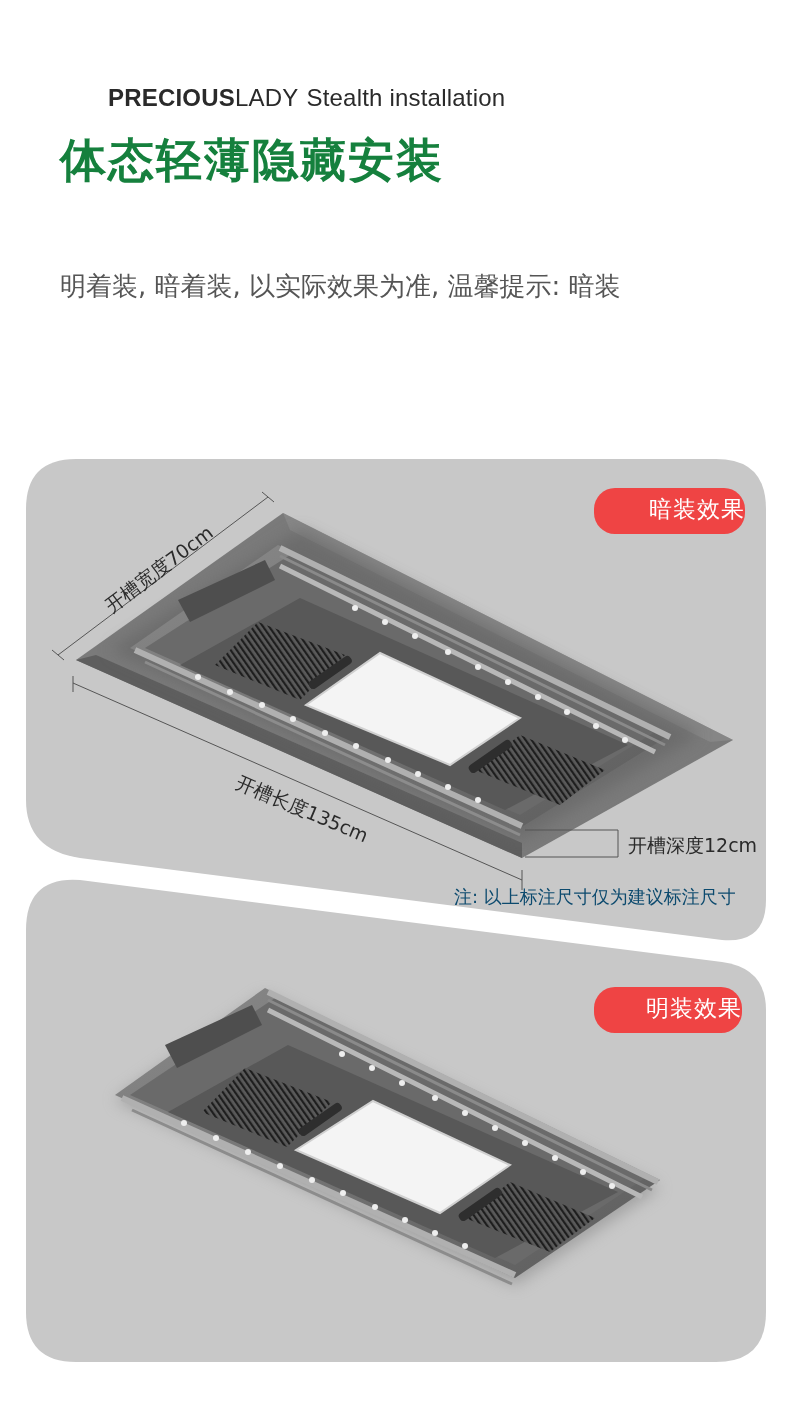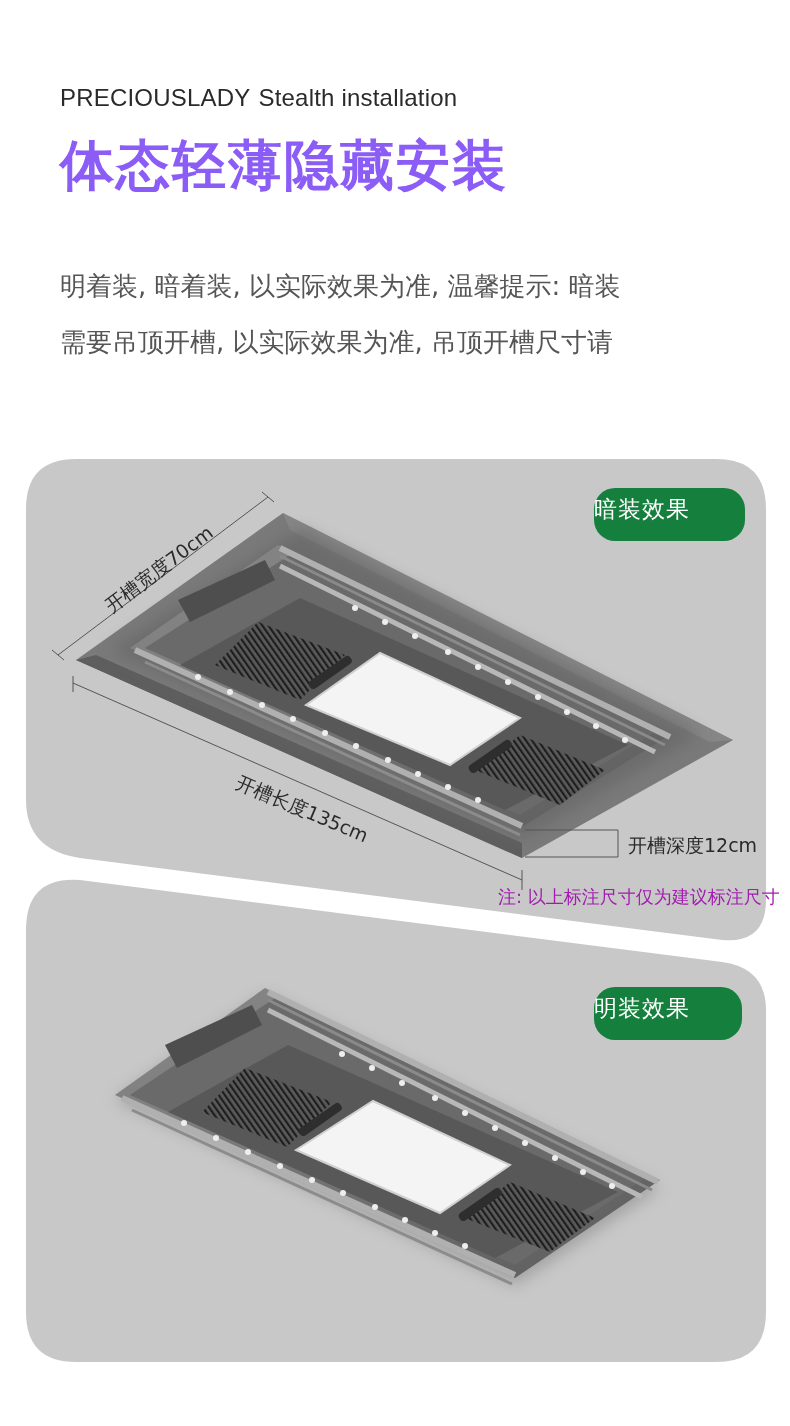--- a/index.html
+++ b/index.html
@@ -1,44 +1,43 @@
 <!DOCTYPE html>
 <html><head>
 <meta charset="utf-8">
 <style>
   html, body { margin:0; padding:0; background:#ffffff; }
   body { width:790px; height:1426px; position:relative; overflow:hidden;
          font-family:"DejaVu Sans","Liberation Sans",sans-serif; }
   .brand { position:absolute; left:60px; top:84px; font-size:24px; color:#2a2a2a;
            font-family:"Liberation Sans","DejaVu Sans",sans-serif; letter-spacing:0.2px; white-space:nowrap; }
-  .brand .b1 { font-weight:normal; }
+  .brand .b1 { font-weight:bold;margin-left:48px; }
   .brand .b2 { font-weight:normal; }
   .brand .b3 { font-weight:normal; margin-left:8px;margin-top:46px; }
-  .title { position:absolute; left:60px; top:130px; font-size:54px; font-weight:bold; color:#8b5cf6;
+  .title { position:absolute; left:60px; top:130px; font-size:46px; font-weight:bold; color:#15803d;
            letter-spacing:2px; white-space:nowrap; }
   .intro { position:absolute; left:60px; top:258px; width:680px; font-size:26px; color:#555555;
            line-height:56px; }
   .intro p { margin:0; white-space:nowrap; }
   svg.cards { position:absolute; left:0; top:0; }
-  .badge { position:absolute; height:53px; border-radius:21px; background:#15803d; color:#ffffff;
-           font-size:23px; line-height:42px; text-align:left; letter-spacing:1px; }
+  .badge { position:absolute; height:46px; border-radius:21px; background:#ef4444; color:#ffffff;
+           font-size:23px; line-height:42px; text-align:right; letter-spacing:1px; }
   .dim-text { position:absolute; font-size:19px; color:#2a2a2a; white-space:nowrap; transform-origin:0 0; }
-  .note { position:absolute; left:454px; top:885px; font-size:18px; color:#a21caf; white-space:nowrap;margin-left:44px; }
+  .note { position:absolute; left:454px; top:885px; font-size:18px; color:#0c4a6e; white-space:nowrap; }
 </style>
 </head>
 <body>
 
 <div class="brand">
   <span class="b1">PRECIOUS</span><span class="b2">LADY</span><span class="b3">Stealth installation</span>
 </div>
 <div class="title">体态轻薄隐藏安装</div>
 
 <div class="intro">
   <p>明着装, 暗着装, 以实际效果为准, 温馨提示: 暗装</p>
-  <p>需要吊顶开槽, 以实际效果为准, 吊顶开槽尺寸请</p>
 </div>
 
 <svg class="cards" width="790" height="1426" viewBox="0 0 790 1426">
   <defs>
     <filter id="blur8" x="-20%" y="-20%" width="140%" height="140%">
         <feGaussianBlur stdDeviation="8"></feGaussianBlur>
       </filter>
     <linearGradient id="frameGrad" x1="0" y1="0" x2="1" y2="1">
       <stop offset="0" stop-color="#8a8a8a"></stop>
       <stop offset="1" stop-color="#5c5c5c"></stop>

